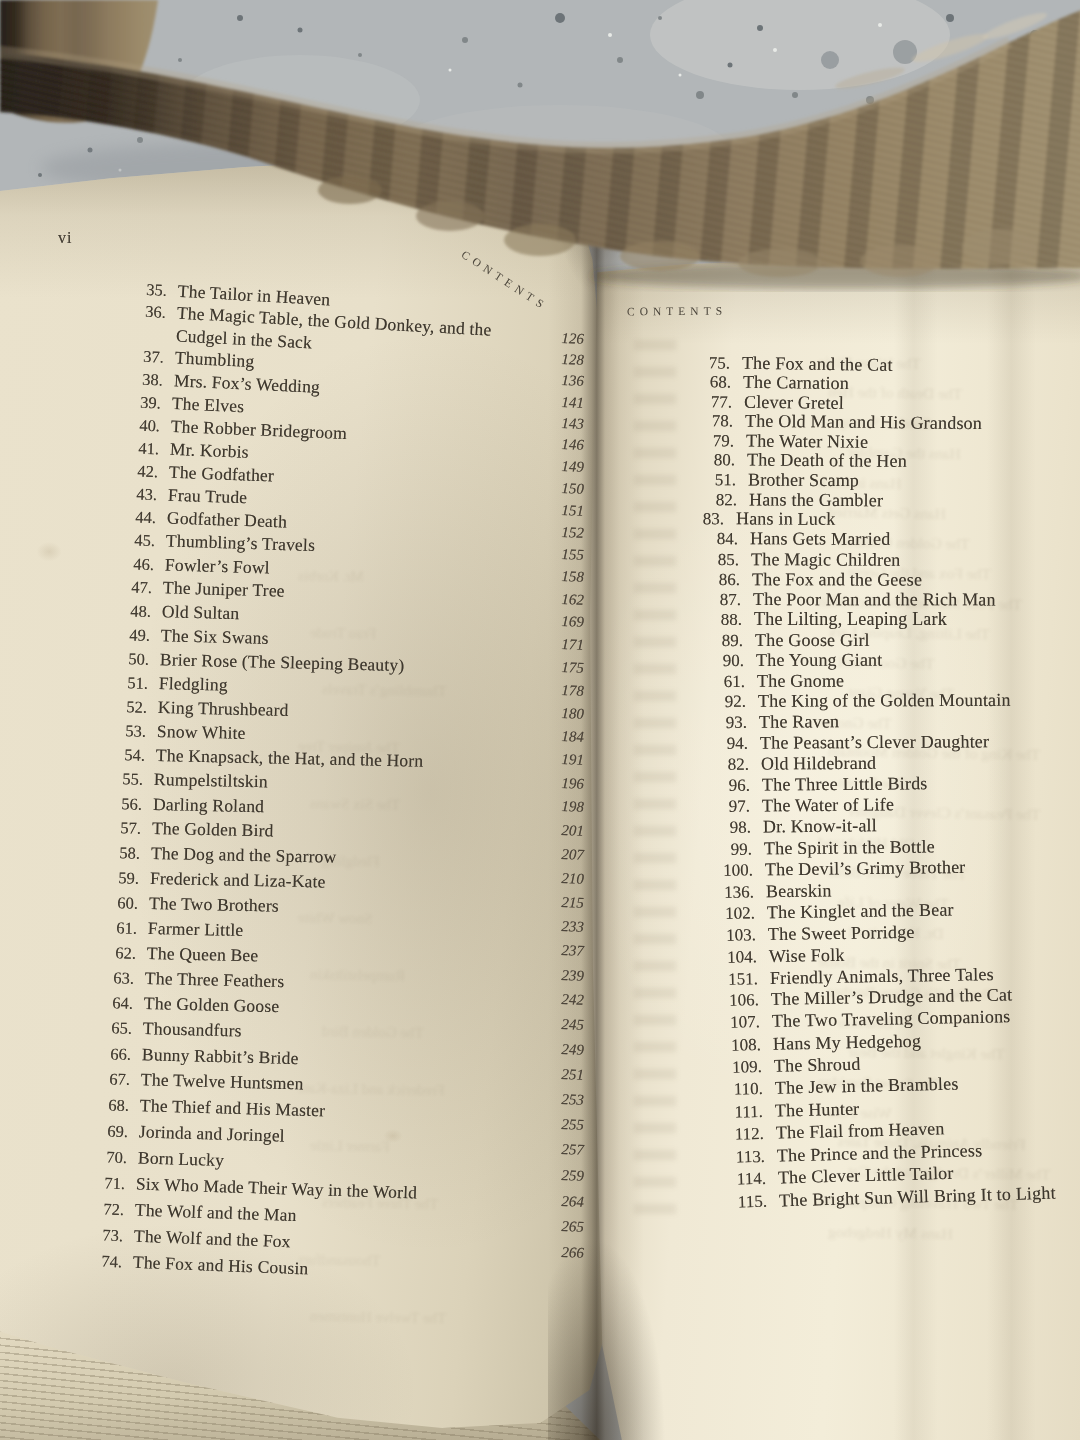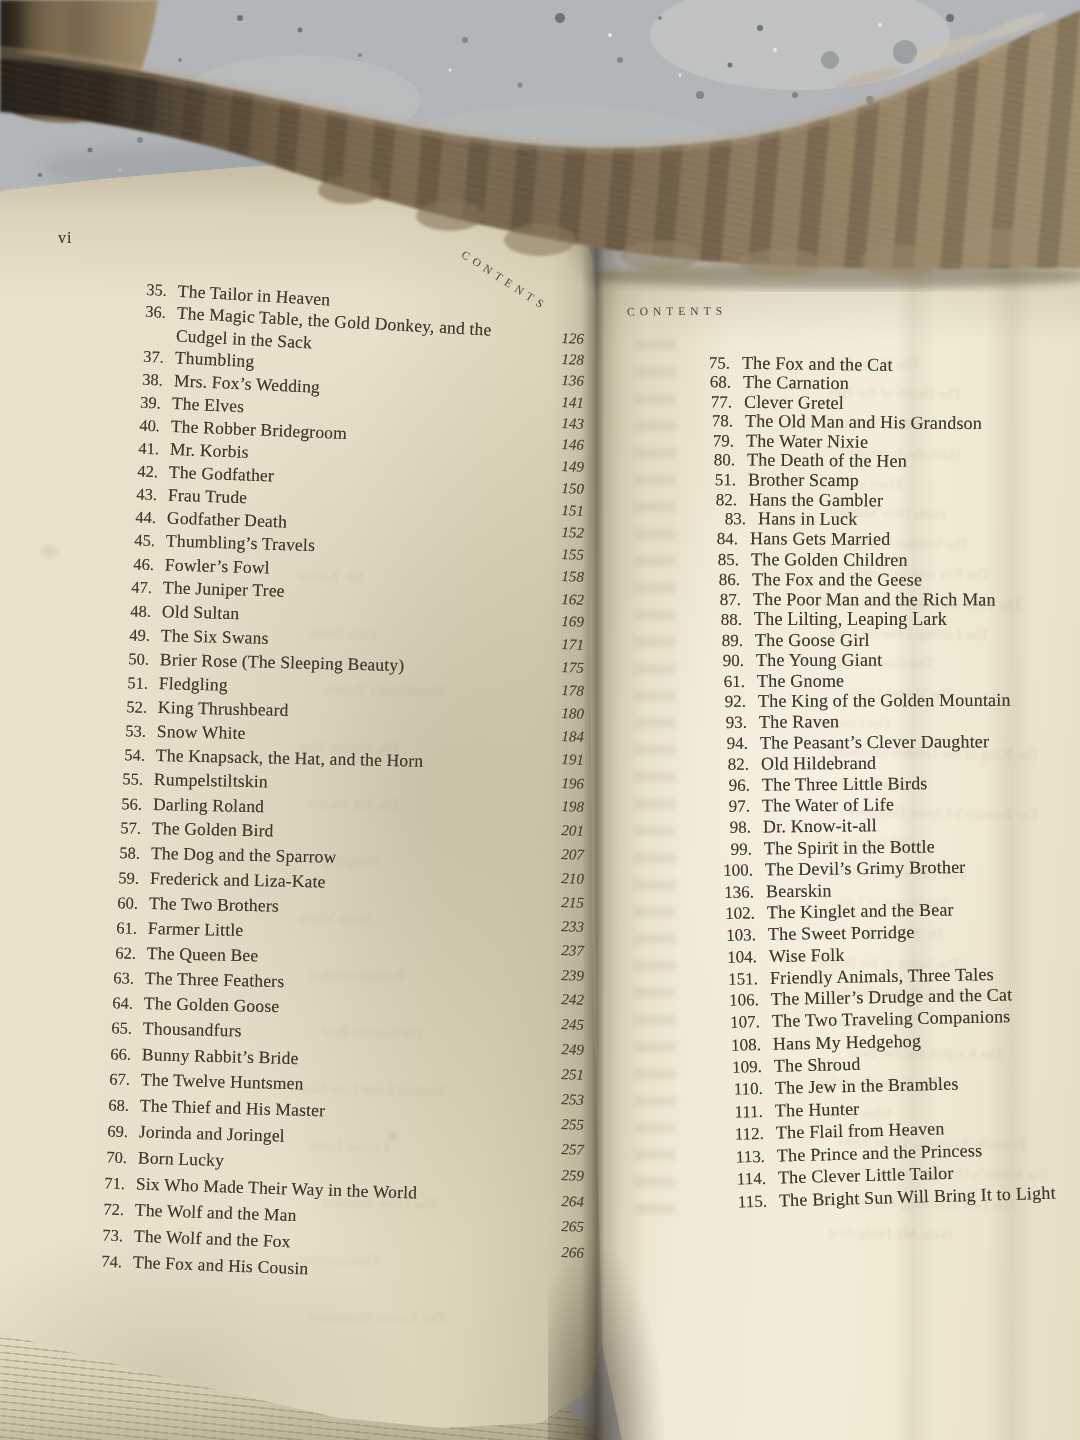--- a/index.html
+++ b/index.html
@@ -286,23 +286,23 @@
     </div>
   <div class="abs" id="rowsR" style="left:0;top:0;">
       <div class="trow soft" style="top: 94px; left: 94px; transform: rotate(0.8deg);"><span class="tnum">75.</span><span class="ttl">The Fox and the Cat</span></div>
       <div class="trow soft" style="top: 113.245px; left: 94.93px; transform: rotate(0.74deg);"><span class="tnum">68.</span><span class="ttl">The Carnation</span></div>
       <div class="trow soft" style="top: 132.58px; left: 95.86px; transform: rotate(0.68deg);"><span class="tnum">77.</span><span class="ttl">Clever Gretel</span></div>
       <div class="trow soft" style="top: 152.005px; left: 96.79px; transform: rotate(0.62deg);"><span class="tnum">78.</span><span class="ttl">The Old Man and His Grandson</span></div>
       <div class="trow soft" style="top: 171.52px; left: 97.72px; transform: rotate(0.56deg);"><span class="tnum">79.</span><span class="ttl">The Water Nixie</span></div>
       <div class="trow soft" style="top: 191.125px; left: 98.65px; transform: rotate(0.5deg);"><span class="tnum">80.</span><span class="ttl">The Death of the Hen</span></div>
       <div class="trow soft" style="top: 210.82px; left: 99.58px; transform: rotate(0.44deg);"><span class="tnum">51.</span><span class="ttl">Brother Scamp</span></div>
       <div class="trow soft" style="top: 230.605px; left: 100.51px; transform: rotate(0.38deg);"><span class="tnum">82.</span><span class="ttl">Hans the Gambler</span></div>
-      <div class="trow soft" style="top: 250.48px; left: 110px; transform: rotate(0.32deg);"><span class="tnum">83.</span><span class="ttl">Hans in Luck</span></div>
+      <div class="trow soft" style="top: 250.48px; left: 88px; transform: rotate(0.32deg);"><span class="tnum">83.</span><span class="ttl">Hans in Luck</span></div>
       <div class="trow soft" style="top: 270.445px; left: 102.37px; transform: rotate(0.26deg);"><span class="tnum">84.</span><span class="ttl">Hans Gets Married</span></div>
-      <div class="trow soft" style="top: 290.5px; left: 103.3px; transform: rotate(0.2deg);"><span class="tnum">85.</span><span class="ttl">The Golden Children</span></div>
+      <div class="trow soft" style="top: 290.5px; left: 103.3px; transform: rotate(0.2deg);"><span class="tnum">85.</span><span class="ttl">The Magic Children</span></div>
       <div class="trow soft" style="top: 310.645px; left: 104.23px; transform: rotate(0.14deg);"><span class="tnum">86.</span><span class="ttl">The Fox and the Geese</span></div>
       <div class="trow soft" style="top: 330.88px; left: 105.16px; transform: rotate(0.08deg);"><span class="tnum">87.</span><span class="ttl">The Poor Man and the Rich Man</span></div>
       <div class="trow soft" style="top: 351.205px; left: 106.09px; transform: rotate(0.02deg);"><span class="tnum">88.</span><span class="ttl">The Lilting, Leaping Lark</span></div>
       <div class="trow soft" style="top: 371.62px; left: 107.02px; transform: rotate(-0.04deg);"><span class="tnum">89.</span><span class="ttl">The Goose Girl</span></div>
       <div class="trow soft" style="top: 392.125px; left: 107.95px; transform: rotate(-0.1deg);"><span class="tnum">90.</span><span class="ttl">The Young Giant</span></div>
       <div class="trow soft" style="top: 412.72px; left: 108.88px; transform: rotate(-0.16deg);"><span class="tnum">61.</span><span class="ttl">The Gnome</span></div>
       <div class="trow soft" style="top: 433.405px; left: 109.81px; transform: rotate(-0.22deg);"><span class="tnum">92.</span><span class="ttl">The King of the Golden Mountain</span></div>
       <div class="trow soft" style="top: 454.18px; left: 110.74px; transform: rotate(-0.28deg);"><span class="tnum">93.</span><span class="ttl">The Raven</span></div>
       <div class="trow soft" style="top: 475.045px; left: 111.67px; transform: rotate(-0.34deg);"><span class="tnum">94.</span><span class="ttl">The Peasant’s Clever Daughter</span></div>
       <div class="trow soft" style="top: 496px; left: 112.6px; transform: rotate(-0.4deg);"><span class="tnum">82.</span><span class="ttl">Old Hildebrand</span></div>

